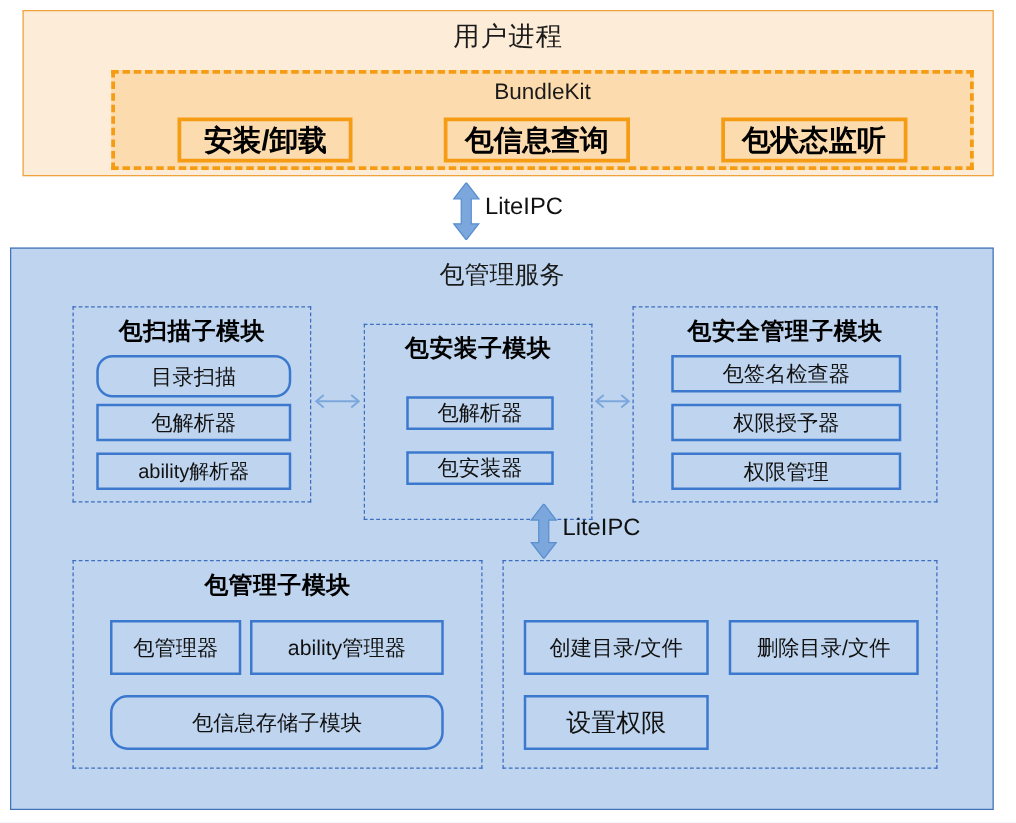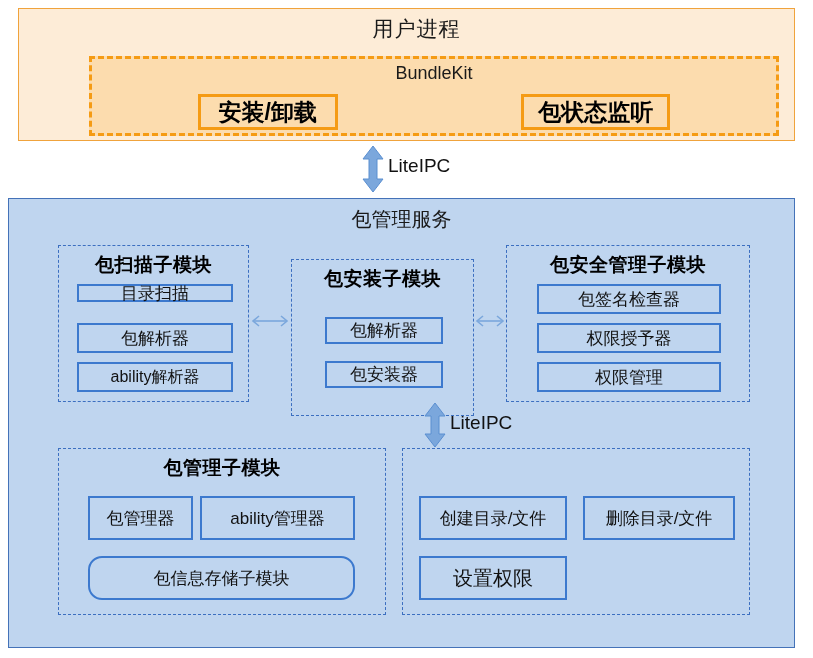--- a/index.html
+++ b/index.html
@@ -34,21 +34,20 @@
   }
   .orange-title {
     position: absolute;
     left: 0;
     top: 6px;
     width: 100%;
     text-align: center;
     font-size: 21px;
     color: #1a1a1a;
     letter-spacing: 1px;
-    padding-left: 10px;
   }
   .bundlekit-box {
     left: 70px;
     top: 47px;
     width: 690px;
     height: 80px;
     background: #FCDCAE;
     border: 3px dashed #F59B14;
   }
   .bundlekit-title {
@@ -158,38 +157,39 @@
 
 <div id="canvas">
 
   <div class="abs orange-panel">
     <div class="orange-title">用户进程</div>
 
     <div class="abs bundlekit-box">
       <div class="bundlekit-title">BundleKit</div>
       <div class="okit-row">
         <div class="okit-btn">安装/卸载</div>
+        <div class="okit-btn">包信息查询</div>
         <div class="okit-btn">包状态监听</div>
       </div>
     </div>
   </div>
 
   <div class="ipc-group" style="left:362px; top:146px; width:160px; height:46px;">
     <svg class="ipc-arrow" width="22" height="46" viewBox="0 0 22 46">
       <polygon points="11,0 21,13 15,13 15,33 21,33 11,46 1,33 7,33 7,13 1,13" fill="#7BA7DC" stroke="#5B8FD0" stroke-width="1"></polygon>
     </svg>
     <div class="ipc-label">LiteIPC</div>
   </div>
 
   <div class="abs blue-panel">
     <div class="blue-title">包管理服务</div>
 
     <div class="submodule" style="left:49px; top:46px; width:191px; height:157px;">
       <div class="sub-title">包扫描子模块</div>
-      <div class="ibox" style="left:18px; top:38px; width:156px; height:18px;">目录扫描</div>
+      <div class="ibox" style="left:18px; top:38px; width:156px; height:34px;border-radius:13px;">目录扫描</div>
       <div class="ibox" style="left:18px; top:77px; width:156px; height:30px;">包解析器</div>
       <div class="ibox" style="left:18px; top:116px; width:156px; height:30px; font-size:16px;">ability解析器</div>
     </div>
 
     <div class="submodule" style="left:282px; top:60px; width:183px; height:157px;">
       <div class="sub-title">包安装子模块</div>
       <div class="ibox" style="left:33px; top:57px; width:118px; height:27px;">包解析器</div>
       <div class="ibox" style="left:33px; top:101px; width:118px; height:27px;">包安装器</div>
     </div>
 

